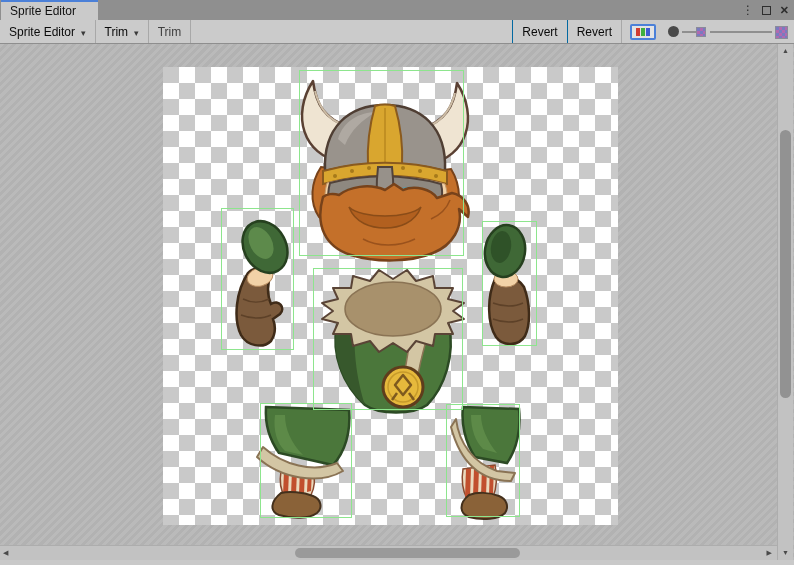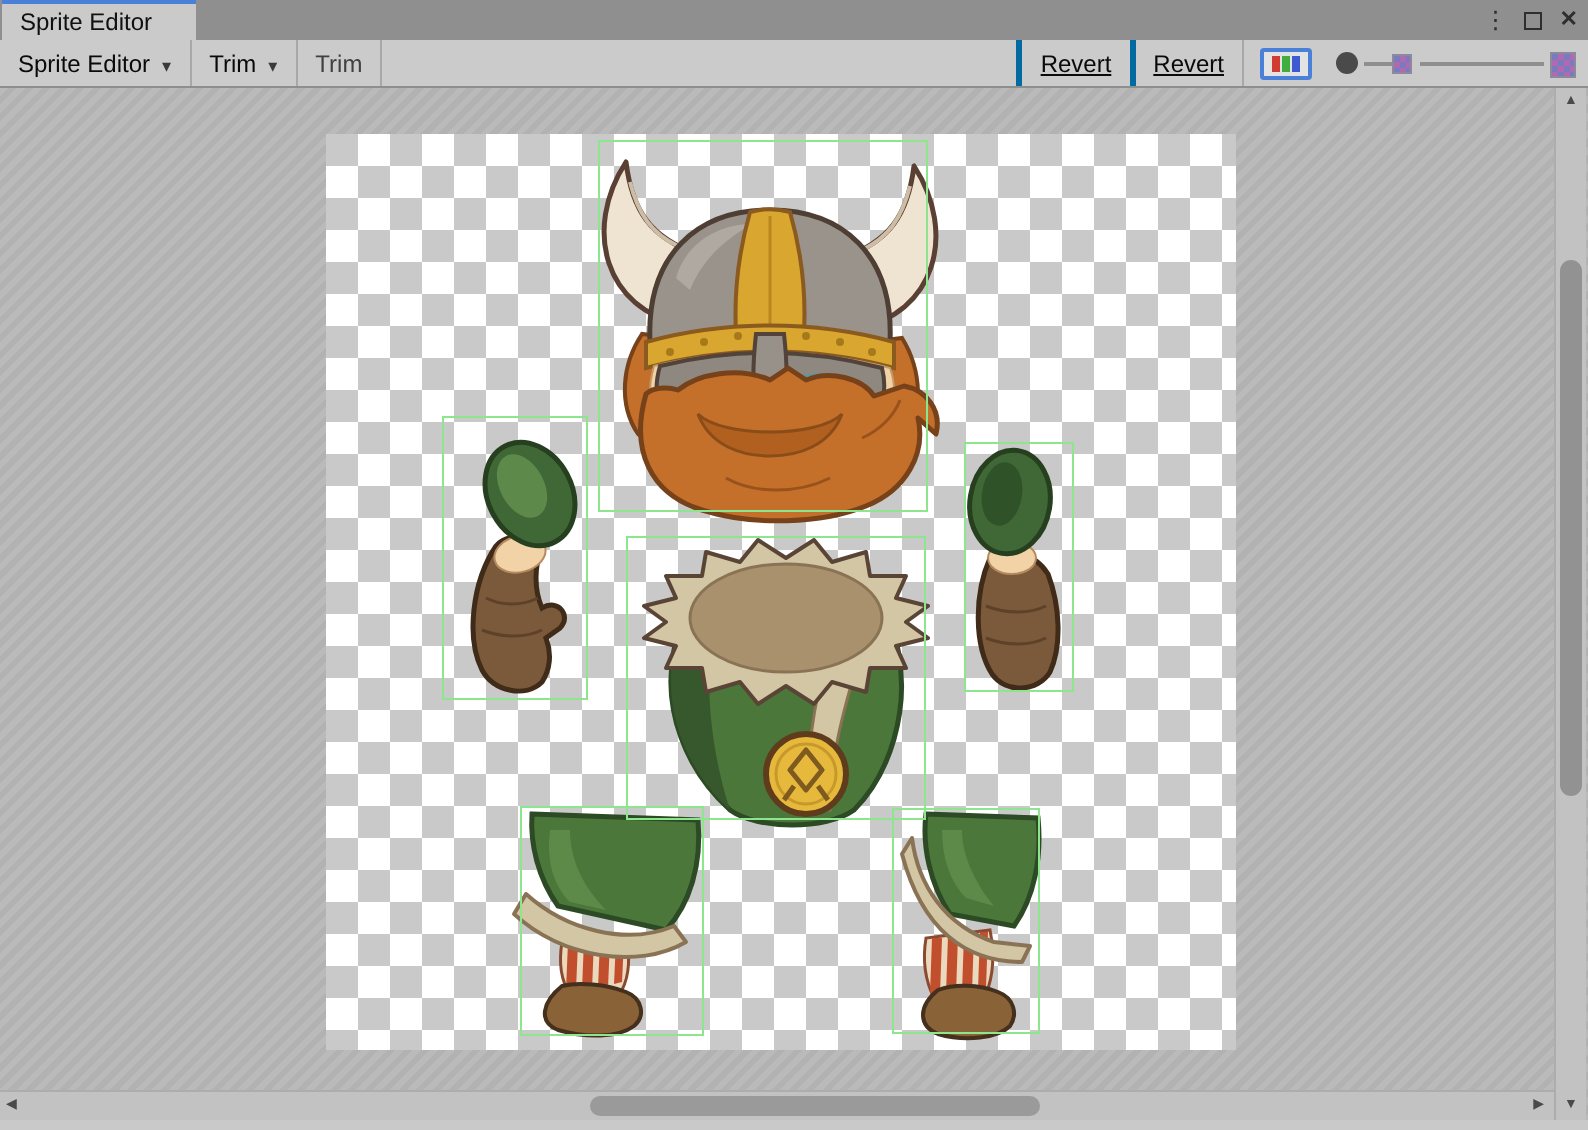--- a/index.html
+++ b/index.html
@@ -19,21 +19,21 @@
   .kebab{font-size:12px;line-height:1;letter-spacing:-1px;}
   .maxbox{width:9px;height:9px;border:1.5px solid #2e2e2e;box-sizing:border-box;background:transparent;}
   .closex{font-size:11px;font-weight:bold;line-height:1;}
   
   .toolbar{
     position:absolute;top:20px;left:0;width:794px;height:24px;background:#cbcbcb;
     border-bottom:1px solid #8e8e8e;box-sizing:border-box;
     display:flex;align-items:stretch;font-size:12px;color:#0a0a0a;
   }
   .tb-btn{display:flex;align-items:center;padding:0 9px;gap:6px;border-right:1px solid #a8a8a8;white-space:nowrap;}
-  .tb-btn.sep-left{border-right:none;border-left:3px solid #0369a1;text-decoration:underline;}
+  .tb-btn.sep-left{border-right:none;border-left:1px solid #0369a1;}
   .tb-btn .caret{font-size:9px;color:#3a3a3a;transform:translateY(1px);}
   .tb-btn.disabled{color:#404040;align-items:center;}
   .tb-spacer{flex:1;}
   .rgb-btn{
     align-self:center;width:26px;height:16px;margin:0 7px 0 8px;border:2px solid #4b80d8;border-radius:2px;
     background:#e3e3e3;box-sizing:border-box;display:flex;align-items:center;justify-content:center;gap:1px;
   }
   .rgb-btn i{width:4px;height:8px;display:block;}
   .rgb-r{background:#d23b2f;} .rgb-g{background:#3fae3f;} .rgb-b{background:#3f59d2;}
   .slider-zone{align-self:center;position:relative;width:128px;height:16px;margin-right:3px;}

